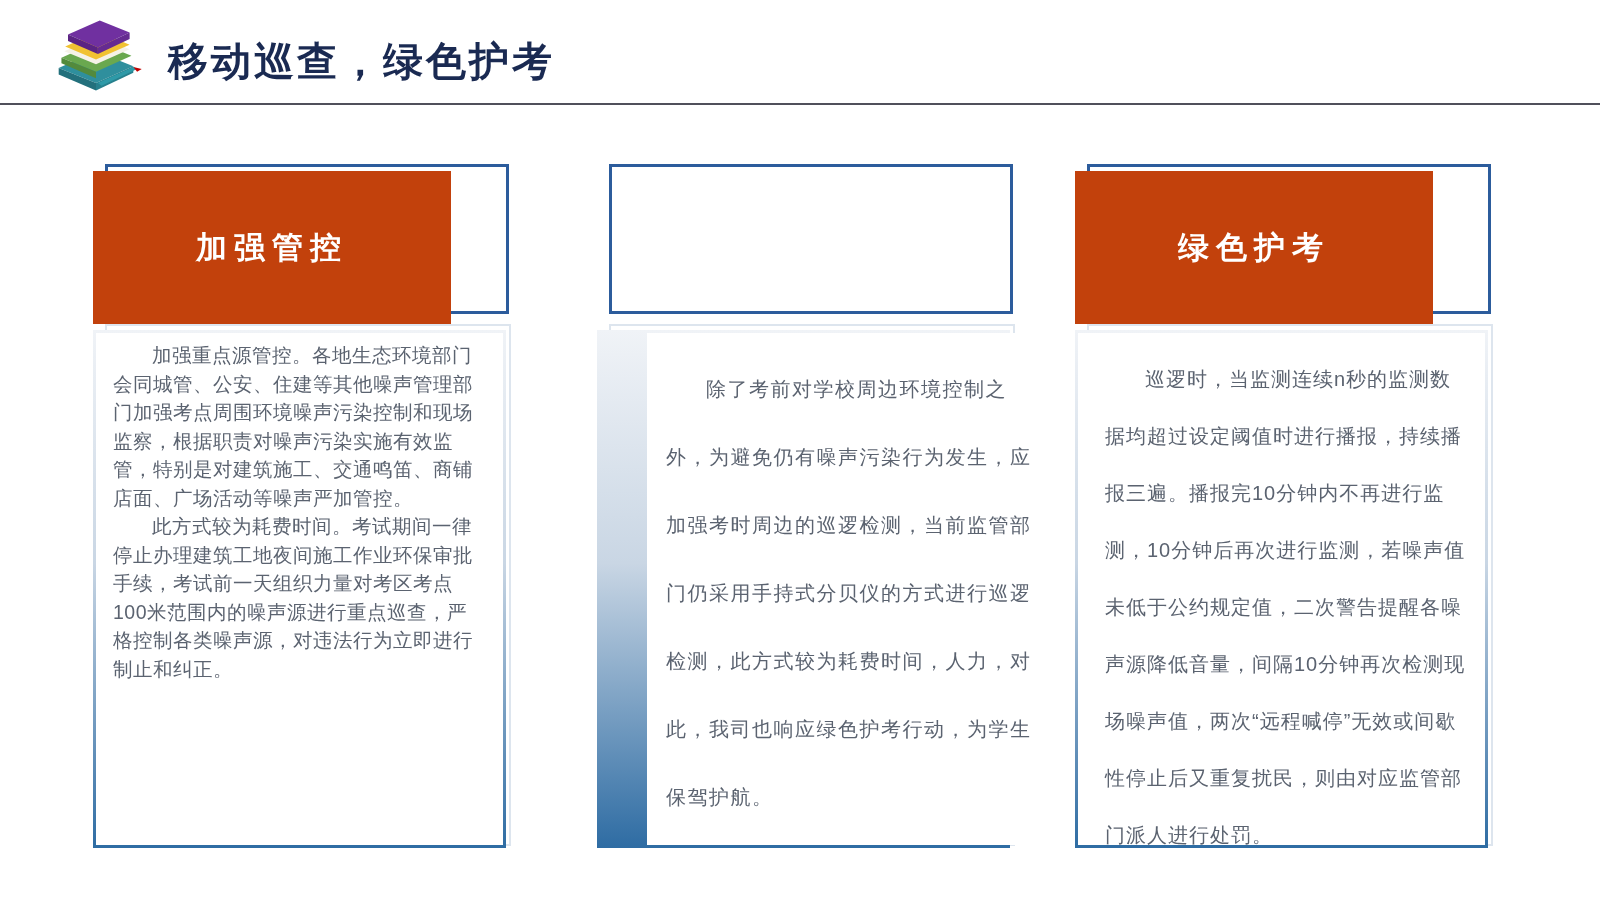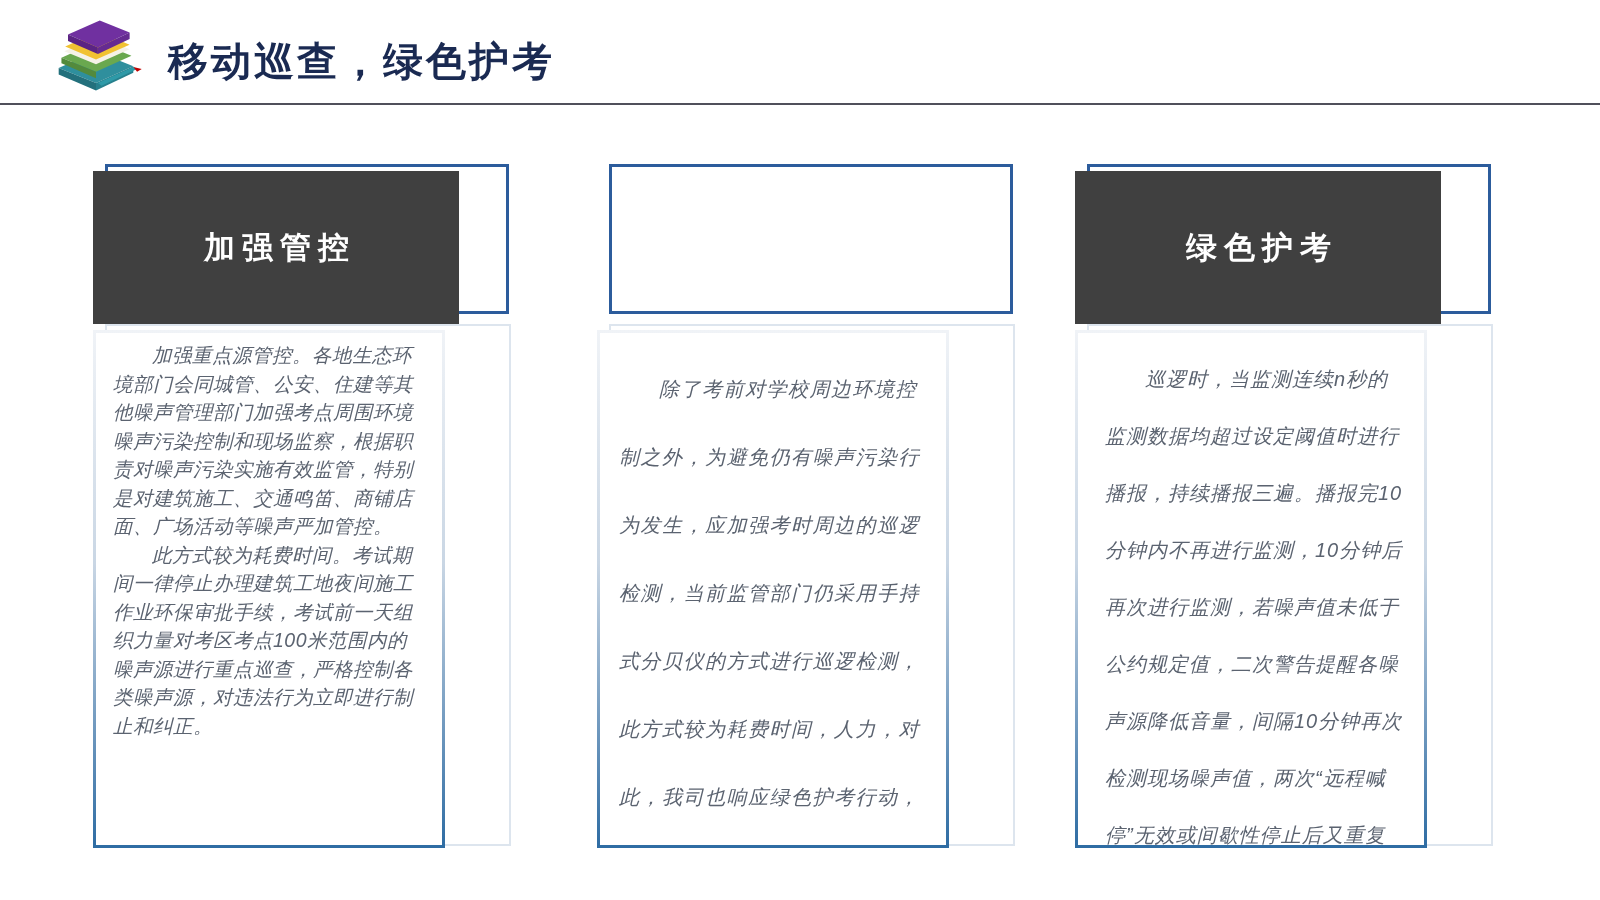--- a/index.html
+++ b/index.html
@@ -25,43 +25,42 @@
   .card.c1 { left:93px; }
   .card.c2 { left:597px; }
   .card.c3 { left:1075px; }
 
   .hdr-outline {
     position:absolute; left:12px; top:0; width:398px; height:144px;
     border:3px solid #2C5C9C; background:transparent; z-index:0;
   }
   .hdr {
     position:absolute; left:0; top:7px; width:358px; height:153px;
-    background:#404040; z-index:2;
-    display:flex; align-items:center; justify-content:center;padding-left:8px;
+    background:#c2410c; z-index:2;
+    display:flex; align-items:center; justify-content:center;
   }
   .hdr-title {
     color:#ffffff; font-size:31px; font-weight:bold; letter-spacing:7px;
   }
 
   .body-ghost {
     position:absolute; left:12px; top:160px; width:402px; height:518px;
     border:2px solid #DDE5EE; z-index:0;
   }
   .card-body {
-    position:absolute; left:0; top:166px; width:352px; height:518px;
+    position:absolute; left:0; top:166px; width:413px; height:518px;
     box-sizing:border-box; padding:3px; z-index:1;
     background:linear-gradient(180deg,#F0F3F7 0%,#C9D6E4 45%,#2E6CA3 100%);
-    font-style:italic;
   }
   .card-body-inner {
     box-sizing:border-box; width:100%; height:100%; background:#ffffff;
     overflow:hidden; color:#5B6370;
   }
   .c1 .card-body-inner { padding:8px 17px 0 17px; }
-  .c2 .card-body-inner { padding:22px 19px 0 19px; }
+  .c2 .card-body-inner { padding:22px 19px 0 19px;margin-left:47px; }
   .c3 .card-body-inner { padding:18px 19px 0 27px; }
 
   .card-body-inner p { margin:0; text-indent:2em; }
   .c1 .card-body-inner p { font-size:19.5px; line-height:28.5px; letter-spacing:0.5px; }
   .c2 .card-body-inner p { font-size:20px;   line-height:68px;   letter-spacing:1.5px; }
   .c3 .card-body-inner p { font-size:20px;   line-height:57px;   letter-spacing:1px; }
 </style>
 </head>
 <body>
 

